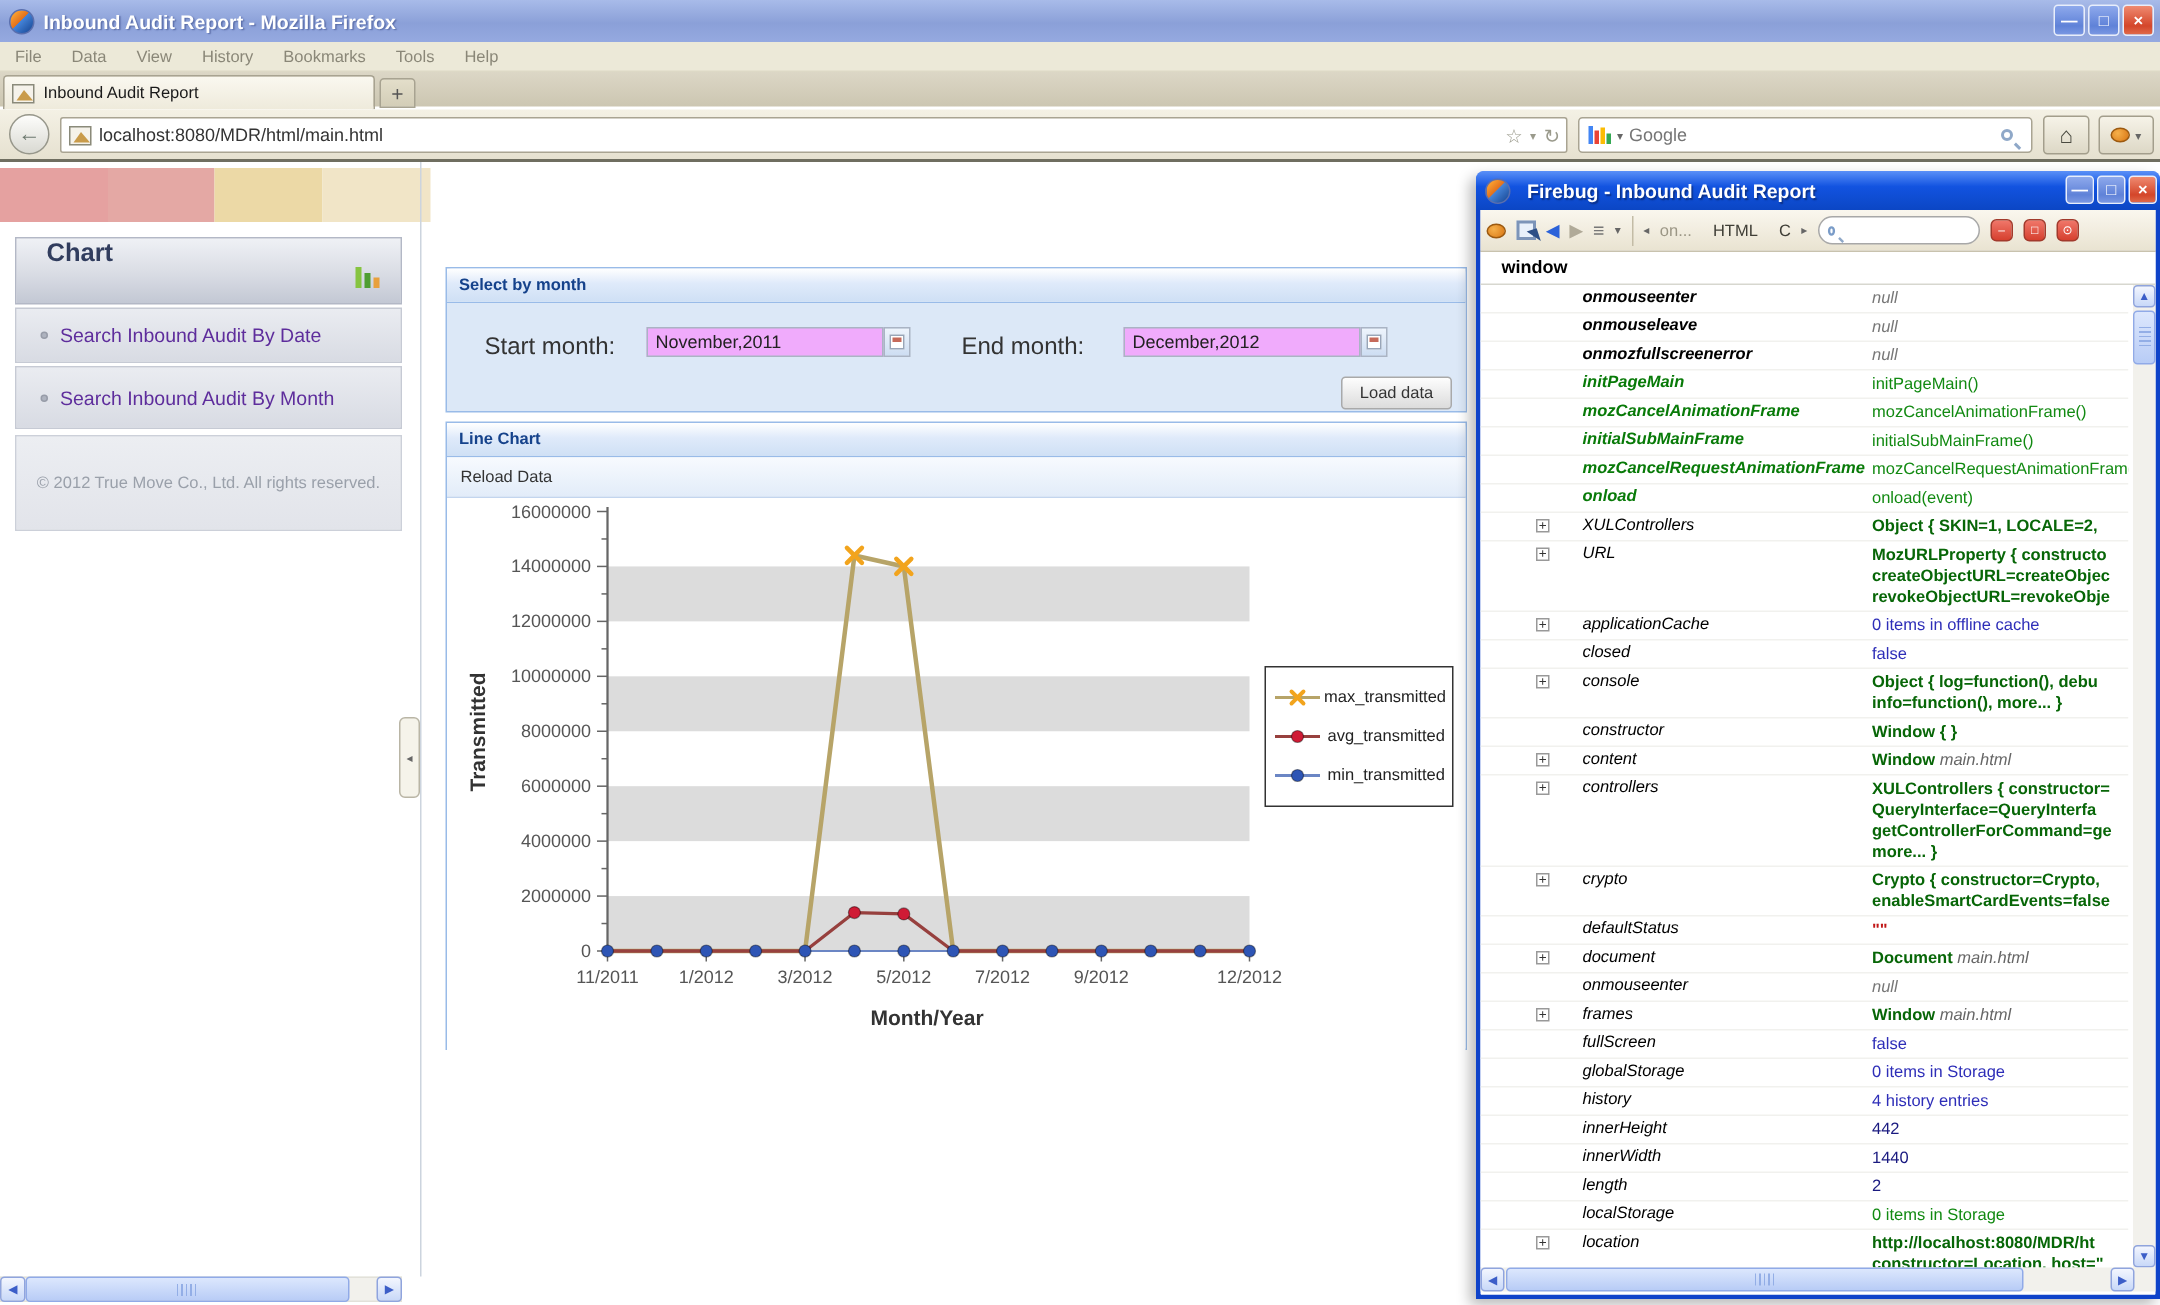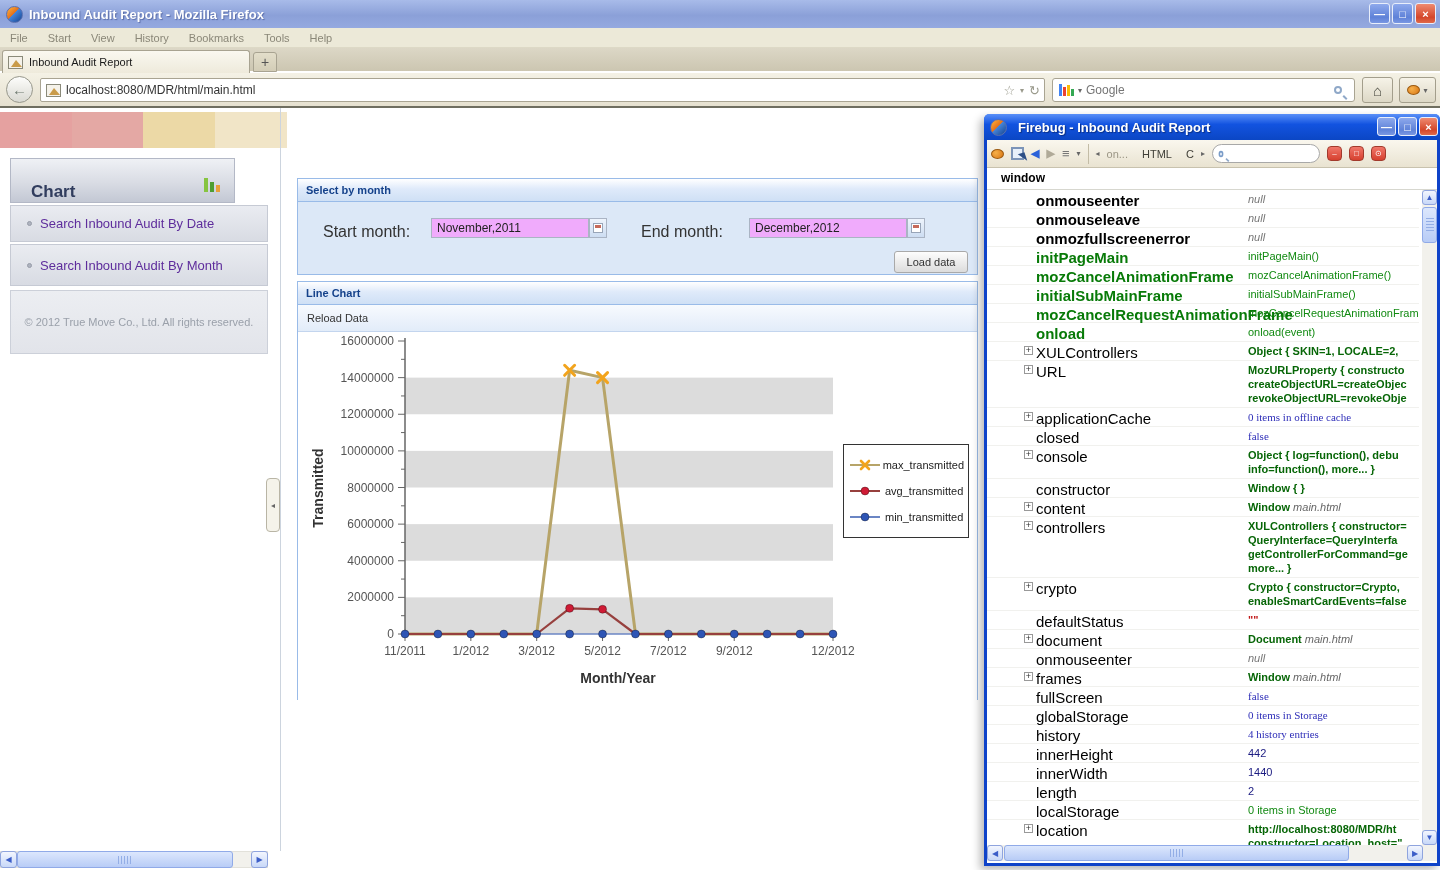--- a/index.html
+++ b/index.html
@@ -65,23 +65,23 @@
   .bug { width:13px; height:10px; border-radius:50%; background:radial-gradient(circle at 35% 35%,#f6b04a,#d87513);
     border:1px solid #9c5a10; }
   .tinydrop { font-size:8px; color:#666; }
 
   
   #content { position:absolute; left:0; top:108px; width:1440px; height:762px; background:#fff; }
   .blk { position:absolute; top:4px; height:36px; }
 
   
   #sidebar { position:absolute; left:10px; top:50px; width:258px; height:196px; }
-  #sb-header { position:absolute; left:0; top:0; width:225px; height:45px;
+  #sb-header { position:absolute; left:0; top:0; width:258px; height:45px;
     background:linear-gradient(180deg,#eff1f5 0%,#d9dce4 55%,#c3c8d4 100%);
-    border:1px solid #b3b8c6; display:flex; align-items:flex-end; }
+    border:1px solid #b3b8c6; display:flex; align-items:flex-start; }
   #sb-header .sb-title { font-size:17px; font-weight:bold; color:#313d5e; margin-left:20px; }
   .bars { position:absolute; right:14px; bottom:10px; display:flex; align-items:flex-end; gap:2px; }
   .bars i { display:block; width:4px; }
   .sb-item { position:absolute; left:0; width:258px;
     background:linear-gradient(180deg,#eaecf1,#d8dbe3); border:1px solid #c6cad4;
     display:flex; align-items:center; }
   .bullet { width:5px; height:5px; border-radius:50%; background:#aeb3bf; border:1px solid #979ca8;
     margin:0 8px 0 16px; flex:0 0 auto; }
   .sb-label { font-size:13px; color:#5e2d9c; width:190px; line-height:15px; }
   #sb-item-1 { top:47px; height:37px; }
@@ -167,29 +167,29 @@
   .fb-mini { width:15px; height:15px; border-radius:4px; border:1px solid #a23a2c; color:#fff; font-size:8px;
     display:flex; align-items:center; justify-content:center;
     background:linear-gradient(180deg,#f0776a,#d6402f); }
   #fb-crumb { position:absolute; left:0; top:54px; width:450px; height:22px; background:#fff;
     border-bottom:1px solid #d7d7cf; font-size:12px; font-weight:bold; color:#000;
     line-height:21px; padding-left:14px; }
   #fb-rows { position:absolute; left:0; top:76px; width:432px; height:655px; overflow:hidden; background:#fff; }
   .fb-row { position:relative; border-bottom:1px solid #f1f1ee; padding:2px 0; min-height:18px; }
   .fb-exp { position:absolute; left:37px; top:4px; width:9px; height:9px; border:1px solid #999; background:#fff;
     font-size:9px; line-height:7px; text-align:center; color:#333; }
-  .fb-name { position:absolute; left:49px; top:2px; font-size:15px; color:#000; }
+  .fb-name { position:absolute; left:68px; top:2px; font-size:11px; color:#000;font-style:italic; }
   .ns-b { font-weight:bold; }
   .ns-g { font-weight:bold; color:#087a08; }
   .fb-val { margin-left:261px; width:171px; overflow:hidden; }
   .fb-line { height:14px; line-height:14px; white-space:nowrap; font-size:11px; }
   .v-fn { color:#128a12; }
   .v-ob { color:#076607; font-weight:bold; }
   .v-nul { color:#777; font-style:italic; }
-  .v-info { color:#2e2eb8;font-family:Liberation Serif, serif; }
+  .v-info { color:#2e2eb8; }
   .v-num { color:#1a1a80; }
   .v-str { color:#c11818; font-weight:bold; }
   .v-it { color:#666; font-style:italic; }
   #fb-vscroll { position:absolute; right:0px; top:76px; width:15px; height:655px; background:#f2f1ec; }
   #fb-vscroll .xp-btn { position:absolute; left:0; width:15px; height:15px; }
   #fb-vscroll .xp-thumb { position:absolute; left:0; top:17px; width:15px; height:36px; }
   .grip-v { width:8px; height:14px; background:repeating-linear-gradient(180deg,#93aee6 0 1px,transparent 1px 3px); }
   #fb-hscroll { position:absolute; left:0; bottom:2px; width:450px; height:16px; background:#f2f1ec; }
   #fb-hscroll .xp-btn { position:absolute; top:0; width:16px; height:16px; }
   #fb-hscroll .xp-thumb { position:absolute; left:17px; top:0; width:345px; height:16px; }
@@ -202,21 +202,21 @@
   <span class="t-text">Inbound Audit Report - Mozilla Firefox</span>
   <span class="winbtns">
     <span class="wbtn">—</span>
     <span class="wbtn">□</span>
     <span class="wbtn close">×</span>
   </span>
 </div>
 
 <div id="menubar">
     <span class="menu-item">File</span>
-    <span class="menu-item">Start</span>
+    <span class="menu-item">Data</span>
     <span class="menu-item">View</span>
     <span class="menu-item">History</span>
     <span class="menu-item">Bookmarks</span>
     <span class="menu-item">Tools</span>
     <span class="menu-item">Help</span>
   </div>
 
 <div id="tabstrip">
   <div id="tab-active">
     <span class="favicon"></span>

